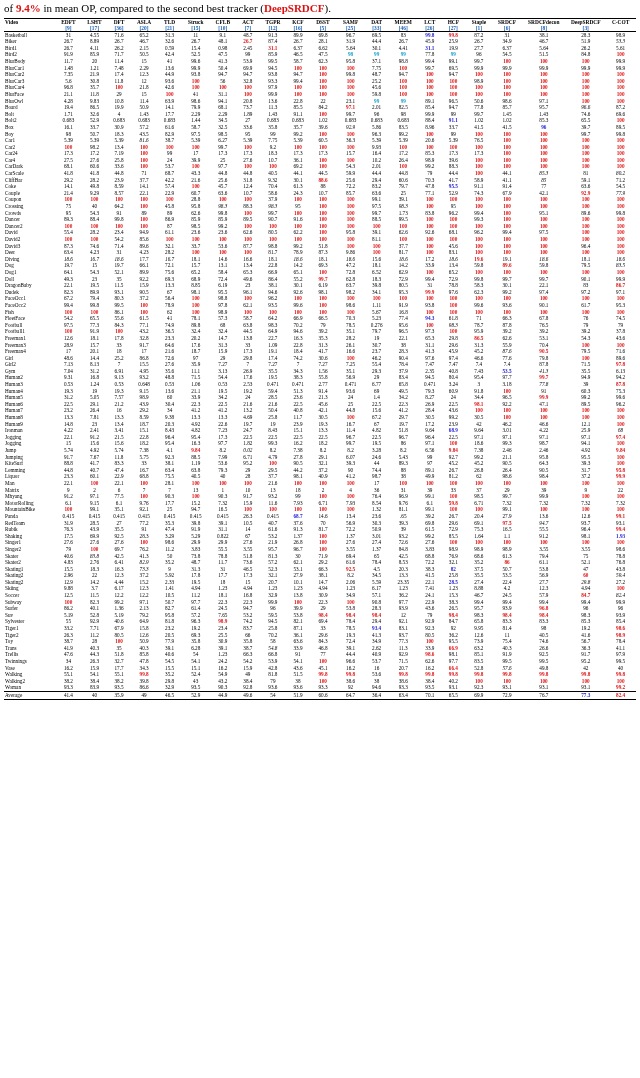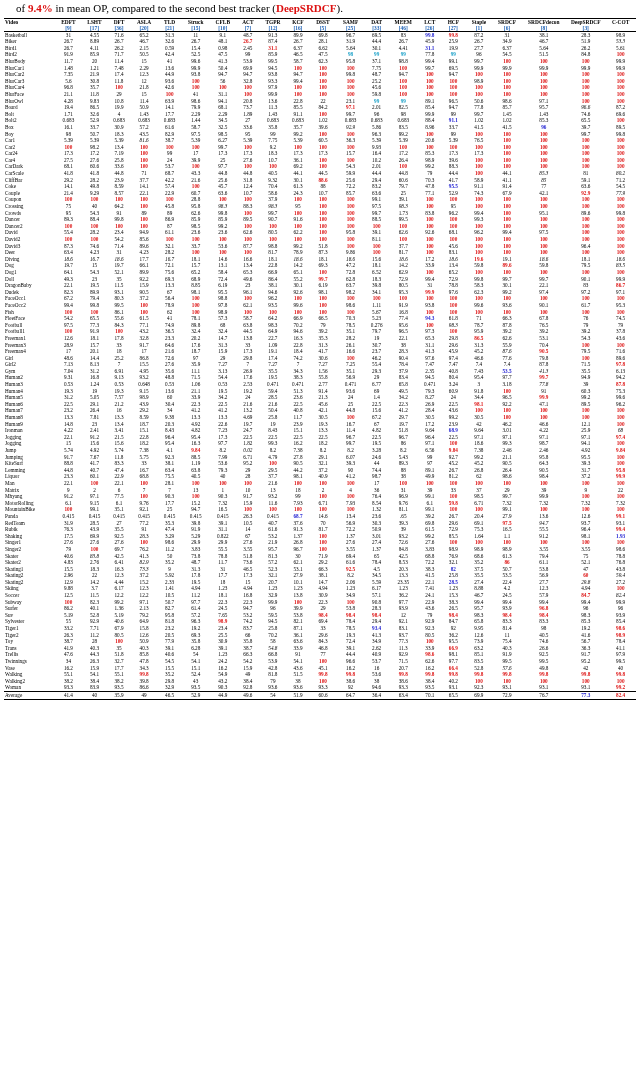--- a/index.html
+++ b/index.html
@@ -4,21 +4,21 @@
 <style>
   html,body{margin:0;padding:0;background:#ffffff;}
   body{
     width:640px;
     font-family:"Liberation Serif", serif;
     color:#000;
   }
   .caption{
     font-size:11px;
     line-height:13px;
-    padding:2px 4px 3px 16px;
+    padding:2px 4px 3px 4px;
     text-align:left;
   }
   .caption .hl{color:#d11; font-weight:bold;}
   table{
     border-collapse:collapse;
     width:632px;
     margin:0 4px;
     font-size:5.2px;
     line-height:6.6px;
     table-layout:fixed;

